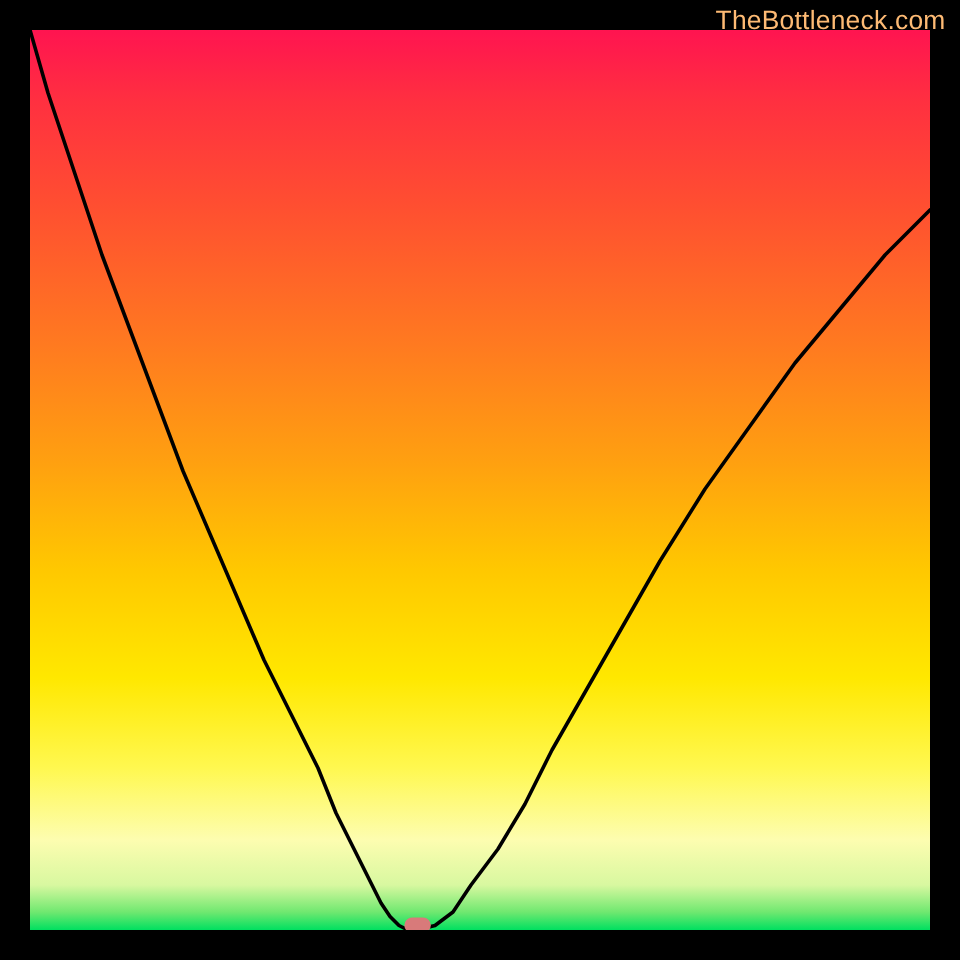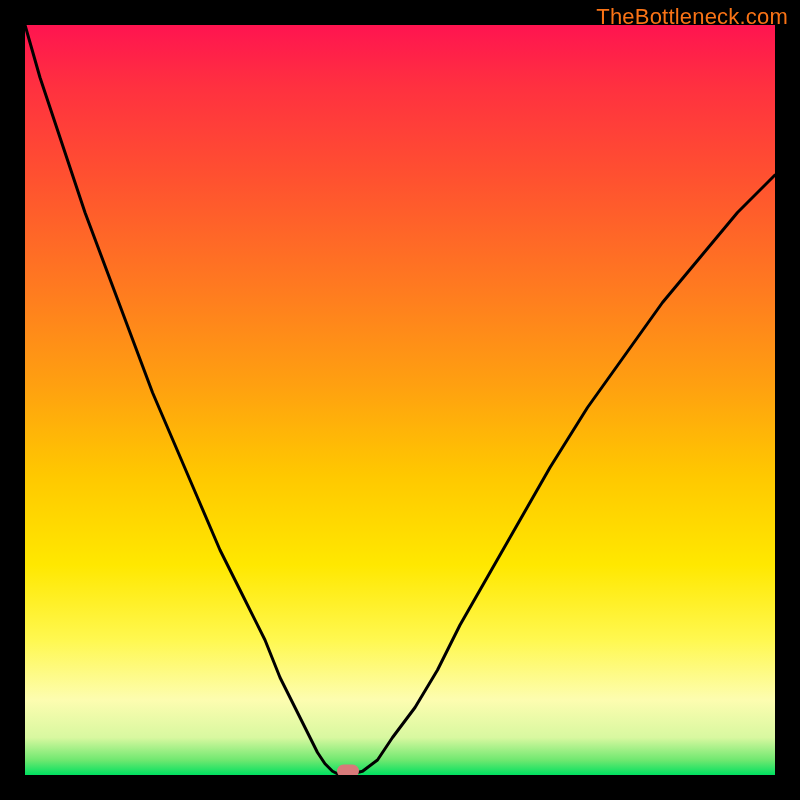--- a/index.html
+++ b/index.html
@@ -14,21 +14,21 @@
   .frame {
     position: relative;
     width: 800px;
     height: 800px;
     background: #000;
   }
   .watermark {
     position: absolute;
     top: 4px;
     right: 12px;
-    color: #f97316;
+    color: #fdba74;
     font-size: 22px;
     font-weight: 400;
     z-index: 10;
     letter-spacing: 0.2px;
   }
   .plot-area {
     position: absolute;
     left: 25px;
     top: 25px;
     width: 750px;

